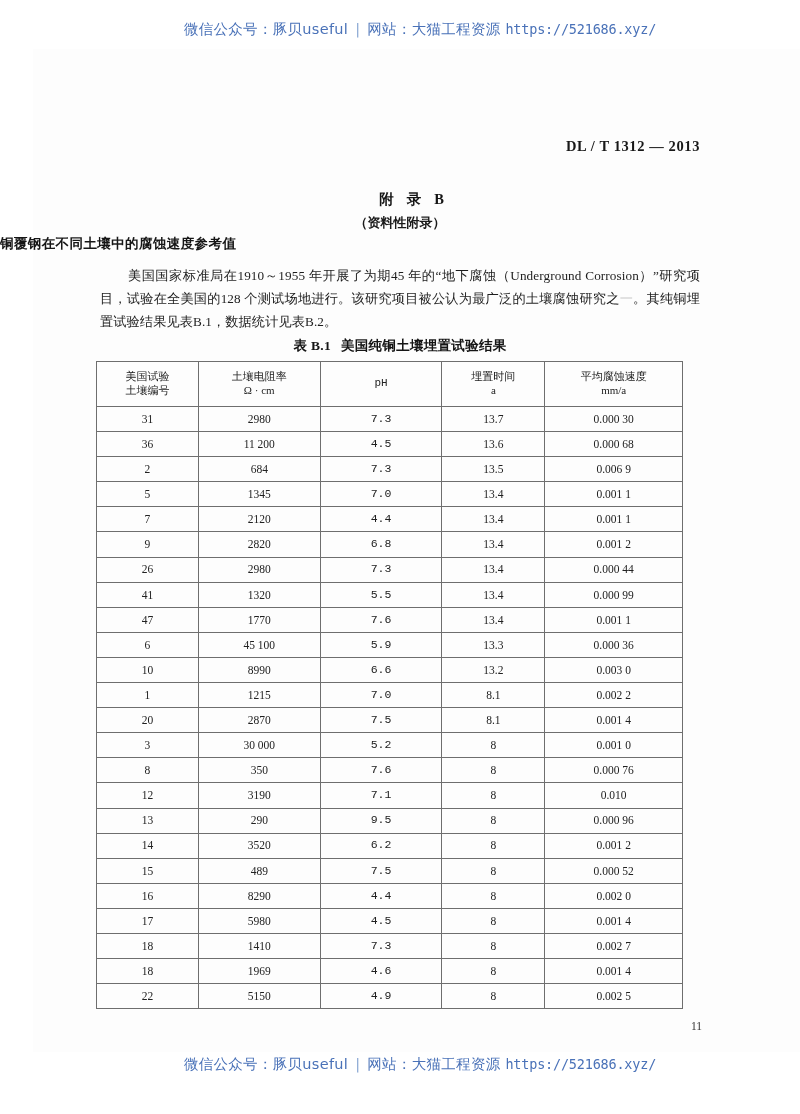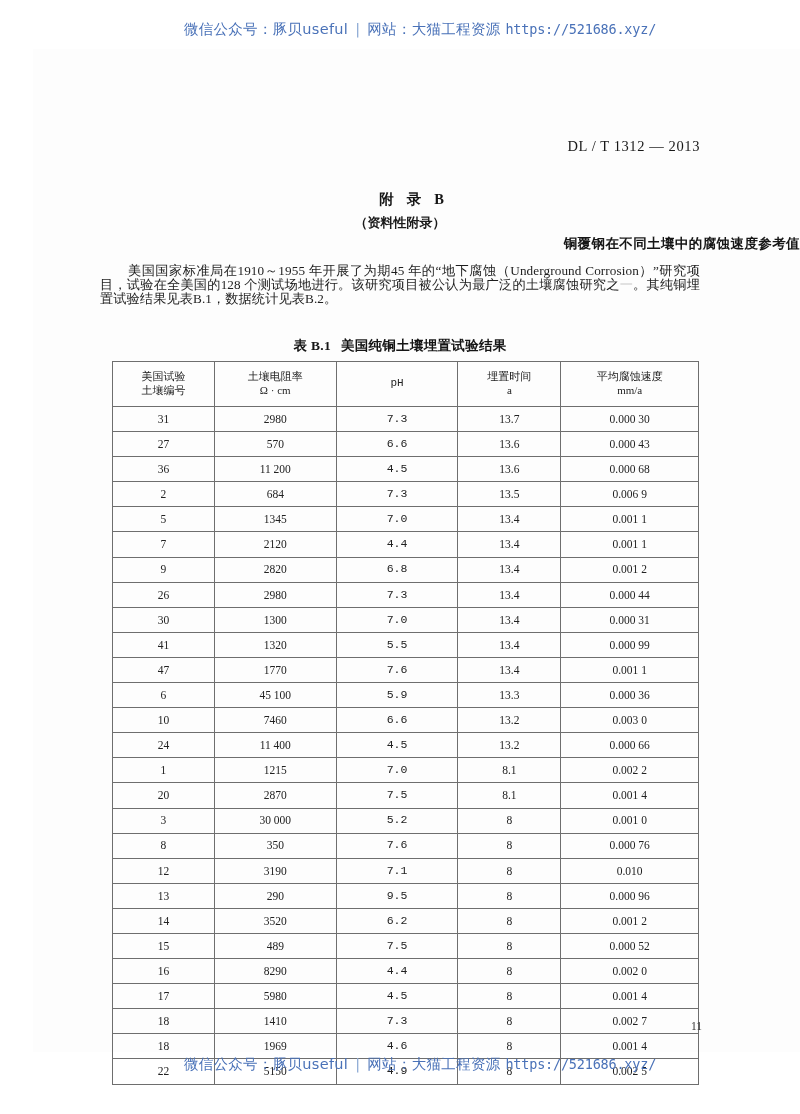--- a/index.html
+++ b/index.html
@@ -46,21 +46,21 @@
   .watermark .wm-url {
     font-family: "DejaVu Sans Mono", "Liberation Mono", monospace;
     font-size: 13.5px;
     letter-spacing: -0.2px;
   }
 
   .std-number {
     position: absolute;
     right: 100px;
     top: 138px;
-    font-weight: normal;
+    font-weight: bold;
     font-size: 14.5px;
     color: #181818;
     letter-spacing: 0.6px;
     font-family: "Liberation Serif", serif;
   }
 
   .annex-title {
     position: absolute;
     left: 12px;
     top: 190px;
@@ -82,34 +82,34 @@
     font-size: 13px;
     font-weight: bold;
     color: #1a1a1a;
   }
 
   .annex-name {
     position: absolute;
     left: 0;
     top: 235px;
     width: 800px;
-    text-align: right;
+    text-align: left;
     font-size: 13.5px;
     font-weight: bold;
     color: #161616;
     letter-spacing: 0.4px;
   }
 
   .body-para {
     position: absolute;
     left: 100px;
     top: 264px;
     width: 600px;
     font-size: 13.2px;
-    line-height: 14px;
+    line-height: 23px;
     color: #1d1d1d;
     text-align: justify;
     text-indent: 28px;
     letter-spacing: 0.1px;
   }
   .body-para .faded { color: #c9c9c9; }
 
   .table-caption {
     position: absolute;
     left: 0;
@@ -118,21 +118,21 @@
     text-align: center;
     font-size: 13.5px;
     font-weight: bold;
     color: #151515;
     letter-spacing: 0.3px;
   }
   .table-caption .sp { display: inline-block; width: 10px; }
 
   table.data-table {
     position: absolute;
-    left: 112px;
+    left: 96px;
     top: 361px;
     width: 587px;
     border-collapse: collapse;
     font-size: 11.5px;
     color: #212121;
     padding-left: 40px;
   }
   table.data-table td, table.data-table th {
     border: 1px solid #6e6e6e;
     text-align: center;
@@ -220,27 +220,20 @@
   </thead>
   <tbody id="table-body">
       <tr>
         <td class="col-id">31</td>
         <td class="col-res">2980</td>
         <td class="col-ph">7.3</td>
         <td class="col-time">13.7</td>
         <td class="col-rate">0.000 30</td>
       </tr>
       <tr>
-        <td class="col-id">27</td>
-        <td class="col-res">570</td>
-        <td class="col-ph">6.6</td>
-        <td class="col-time">13.6</td>
-        <td class="col-rate">0.000 43</td>
-      </tr>
-      <tr>
         <td class="col-id">36</td>
         <td class="col-res">11 200</td>
         <td class="col-ph">4.5</td>
         <td class="col-time">13.6</td>
         <td class="col-rate">0.000 68</td>
       </tr>
       <tr>
         <td class="col-id">2</td>
         <td class="col-res">684</td>
         <td class="col-ph">7.3</td>
@@ -269,27 +262,20 @@
         <td class="col-rate">0.001 2</td>
       </tr>
       <tr>
         <td class="col-id">26</td>
         <td class="col-res">2980</td>
         <td class="col-ph">7.3</td>
         <td class="col-time">13.4</td>
         <td class="col-rate">0.000 44</td>
       </tr>
       <tr>
-        <td class="col-id">30</td>
-        <td class="col-res">1300</td>
-        <td class="col-ph">7.0</td>
-        <td class="col-time">13.4</td>
-        <td class="col-rate">0.000 31</td>
-      </tr>
-      <tr>
         <td class="col-id">41</td>
         <td class="col-res">1320</td>
         <td class="col-ph">5.5</td>
         <td class="col-time">13.4</td>
         <td class="col-rate">0.000 99</td>
       </tr>
       <tr>
         <td class="col-id">47</td>
         <td class="col-res">1770</td>
         <td class="col-ph">7.6</td>
@@ -298,31 +284,24 @@
       </tr>
       <tr>
         <td class="col-id">6</td>
         <td class="col-res">45 100</td>
         <td class="col-ph">5.9</td>
         <td class="col-time">13.3</td>
         <td class="col-rate">0.000 36</td>
       </tr>
       <tr>
         <td class="col-id">10</td>
-        <td class="col-res">7460</td>
+        <td class="col-res">8990</td>
         <td class="col-ph">6.6</td>
         <td class="col-time">13.2</td>
         <td class="col-rate">0.003 0</td>
-      </tr>
-      <tr>
-        <td class="col-id">24</td>
-        <td class="col-res">11 400</td>
-        <td class="col-ph">4.5</td>
-        <td class="col-time">13.2</td>
-        <td class="col-rate">0.000 66</td>
       </tr>
       <tr>
         <td class="col-id">1</td>
         <td class="col-res">1215</td>
         <td class="col-ph">7.0</td>
         <td class="col-time">8.1</td>
         <td class="col-rate">0.002 2</td>
       </tr>
       <tr>
         <td class="col-id">20</td>

